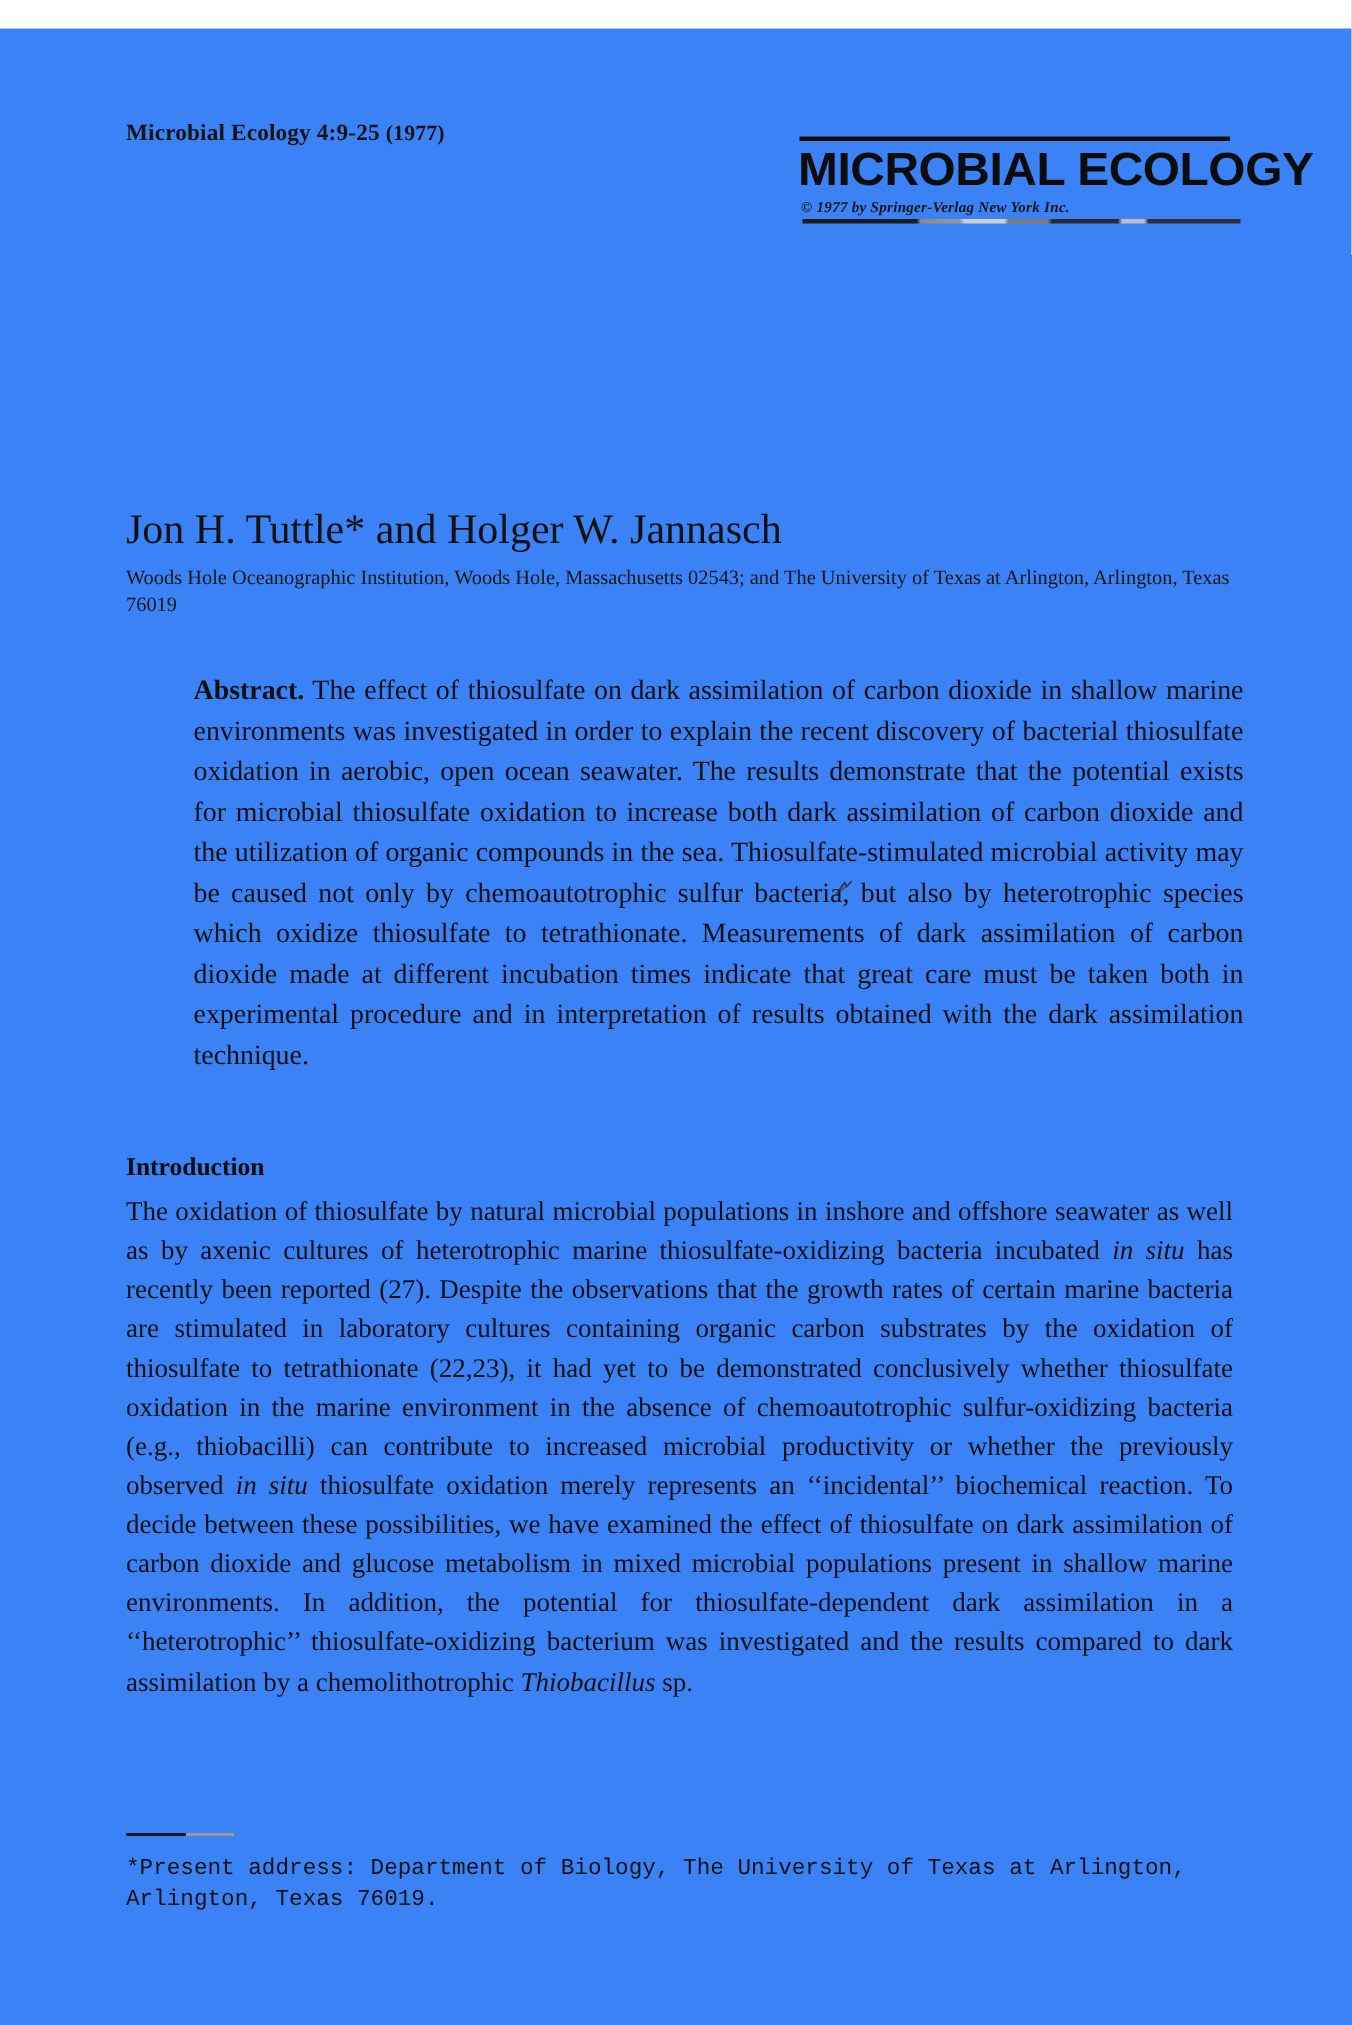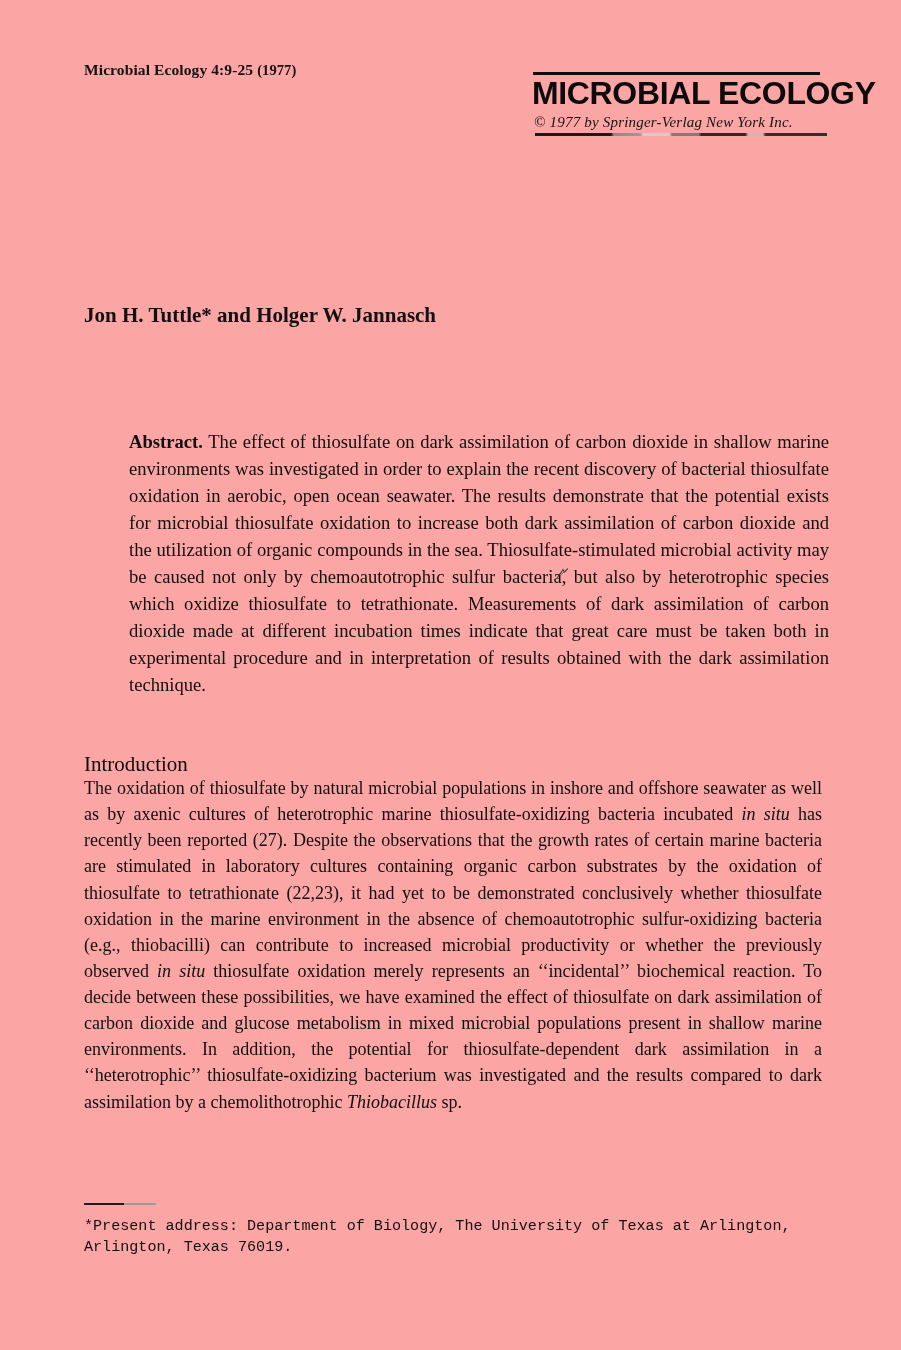--- a/index.html
+++ b/index.html
@@ -14,21 +14,22 @@
     overflow: hidden;
     font-family: "Liberation Serif", "DejaVu Serif", serif;
     color: #000000;
     -webkit-font-smoothing: antialiased;
   }
 
   .page {
     position: absolute;
     inset: 0;
     
-    background: #fca5a5;
+    background: #3b82f6;
+    margin-top: 19px;
   }
 
   
   .journal-ref {
     position: absolute;
     left: 84px;
     top: 61px;
     font-family: "Liberation Serif", "DejaVu Serif", serif;
     font-weight: bold;
     font-size: 15.5px;
@@ -74,22 +75,22 @@
     line-height: 1.02;
     color: #0c0c0c;
     white-space: nowrap;
     margin-top: 3px;
     transform: scaleX(1.03);
     transform-origin: left center;
   }
   .masthead-copyright {
     font-family: "Liberation Serif", "DejaVu Serif", serif;
     font-style: italic;
-    font-weight: normal;
-    font-size: 15px;
+    font-weight: bold;
+    font-size: 10px;
     letter-spacing: 0.2px;
     color: #141414;
     white-space: nowrap;
     margin-top: 4px;
     margin-left: 2px;
   }
 
   
   .article-title {
     position: absolute;
@@ -100,26 +101,25 @@
     font-weight: bold;
     font-size: 22.4px;
     line-height: 1.33;
     letter-spacing: -0.05px;
     color: #0b0b0b;
   }
 
   .authors {
     position: absolute;
     left: 84px;
-    top: 303px;
-    font-size: 21px;
+    top: 318px;
+    font-size: 28px;
     line-height: 1.2;
     color: #111111;
     white-space: nowrap;
-    font-weight: bold;
   }
 
   .affiliation {
     position: absolute;
     left: 84px;
     top: 357px;
     width: 742px;
     font-size: 13.6px;
     line-height: 1.33;
     color: #161616;
@@ -139,22 +139,22 @@
   }
   .abstract .lead {
     font-weight: bold;
   }
 
   
   .section-heading {
     position: absolute;
     left: 84px;
     top: 735px;
-    font-size: 21px;
-    font-weight: normal;
+    font-size: 17px;
+    font-weight: bold;
     color: #0c0c0c;
   }
 
   .body-text {
     position: absolute;
     left: 84px;
     top: 775px;
     width: 738px;
     font-size: 18px;
     line-height: 1.452;
@@ -209,20 +209,21 @@
   <div class="masthead">
     <div class="rule-top"></div>
     <div class="masthead-title">MICROBIAL ECOLOGY</div>
     <div class="masthead-copyright">© 1977 by Springer-Verlag New York Inc.</div>
     <div class="rule-bottom"></div>
   </div>
 
 
   <div class="authors">Jon H. Tuttle* and Holger W. Jannasch</div>
 
+  <div class="affiliation">Woods Hole Oceanographic Institution, Woods Hole, Massachusetts 02543; and The University of Texas at Arlington, Arlington, Texas 76019</div>
 
   <div class="abstract">
     <span class="lead">Abstract.</span><span> The effect of thiosulfate on dark assimilation of carbon dioxide in shallow marine environments was investigated in order to explain the recent discovery of bacterial thiosulfate oxidation in aerobic, open ocean seawater. The results demonstrate that the potential exists for microbial thiosulfate oxidation to increase both dark assimilation of carbon dioxide and the utilization of organic compounds in the sea. Thiosulfate-stimulated microbial activity may be caused not only by chemoautotrophic sulfur bacteria, but also by heterotrophic species which oxidize thiosulfate to tetrathionate. Measurements of dark assimilation of carbon dioxide made at different incubation times indicate that great care must be taken both in experimental procedure and in interpretation of results obtained with the dark assimilation technique.</span>
   </div>
 
   <svg class="smudge" viewBox="0 0 13 11">
     <path d="M1.5 9.5 L7 1.5 L8.5 4 L11.5 0.8" stroke="#2a2a2a" stroke-width="1.2" fill="none" stroke-linecap="round"></path>
     <path d="M4 7.5 L9 3.2" stroke="#3a3a3a" stroke-width="0.9" fill="none" stroke-linecap="round"></path>
   </svg>
 

